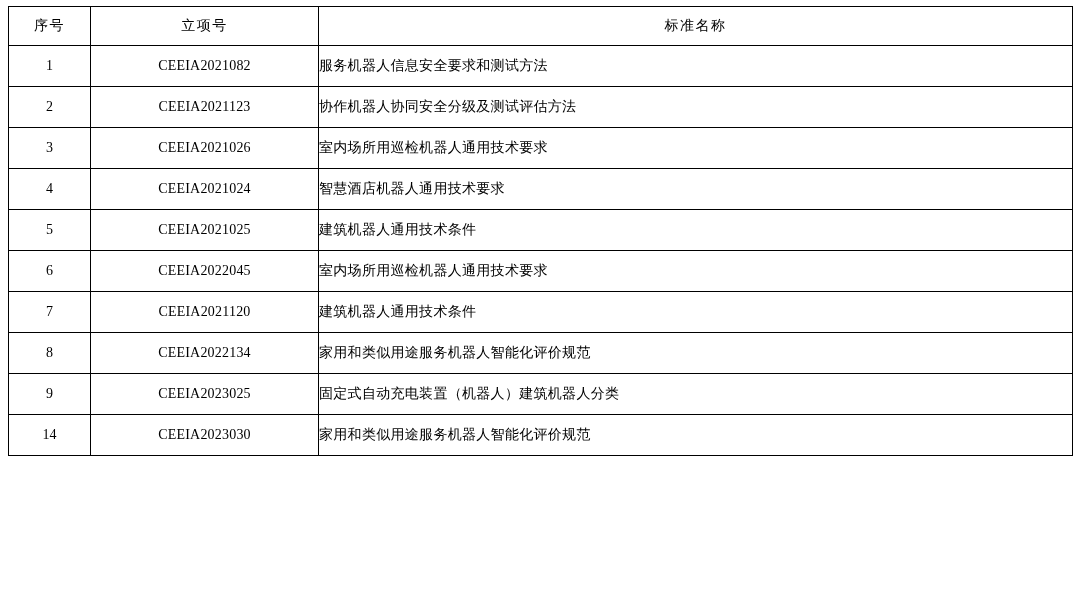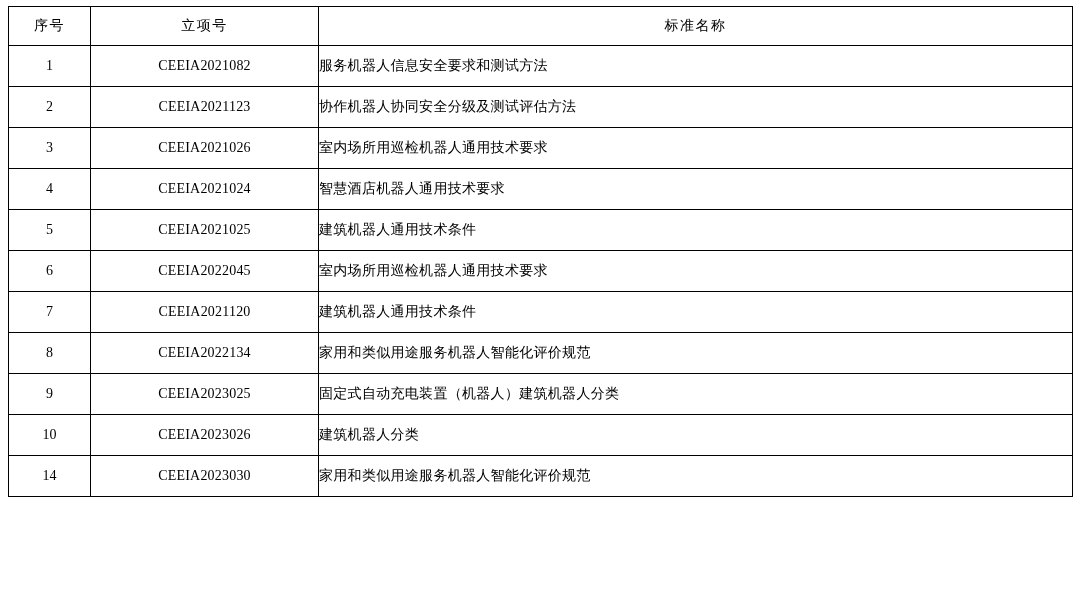--- a/index.html
+++ b/index.html
@@ -115,23 +115,18 @@
         <td class="cell-index">8</td>
         <td class="cell-code">CEEIA2022134</td>
         <td class="cell-name">家用和类似用途服务机器人智能化评价规范</td>
       </tr>
       <tr>
         <td class="cell-index">9</td>
         <td class="cell-code">CEEIA2023025</td>
         <td class="cell-name">固定式自动充电装置（机器人）建筑机器人分类</td>
       </tr>
       <tr>
-        <td class="cell-index">10</td>
-        <td class="cell-code">CEEIA2023026</td>
-        <td class="cell-name">建筑机器人分类</td>
-      </tr>
-      <tr>
         <td class="cell-index">14</td>
         <td class="cell-code">CEEIA2023030</td>
         <td class="cell-name">家用和类似用途服务机器人智能化评价规范</td>
       </tr>
     </tbody>
 </table>
 
 </body></html>

